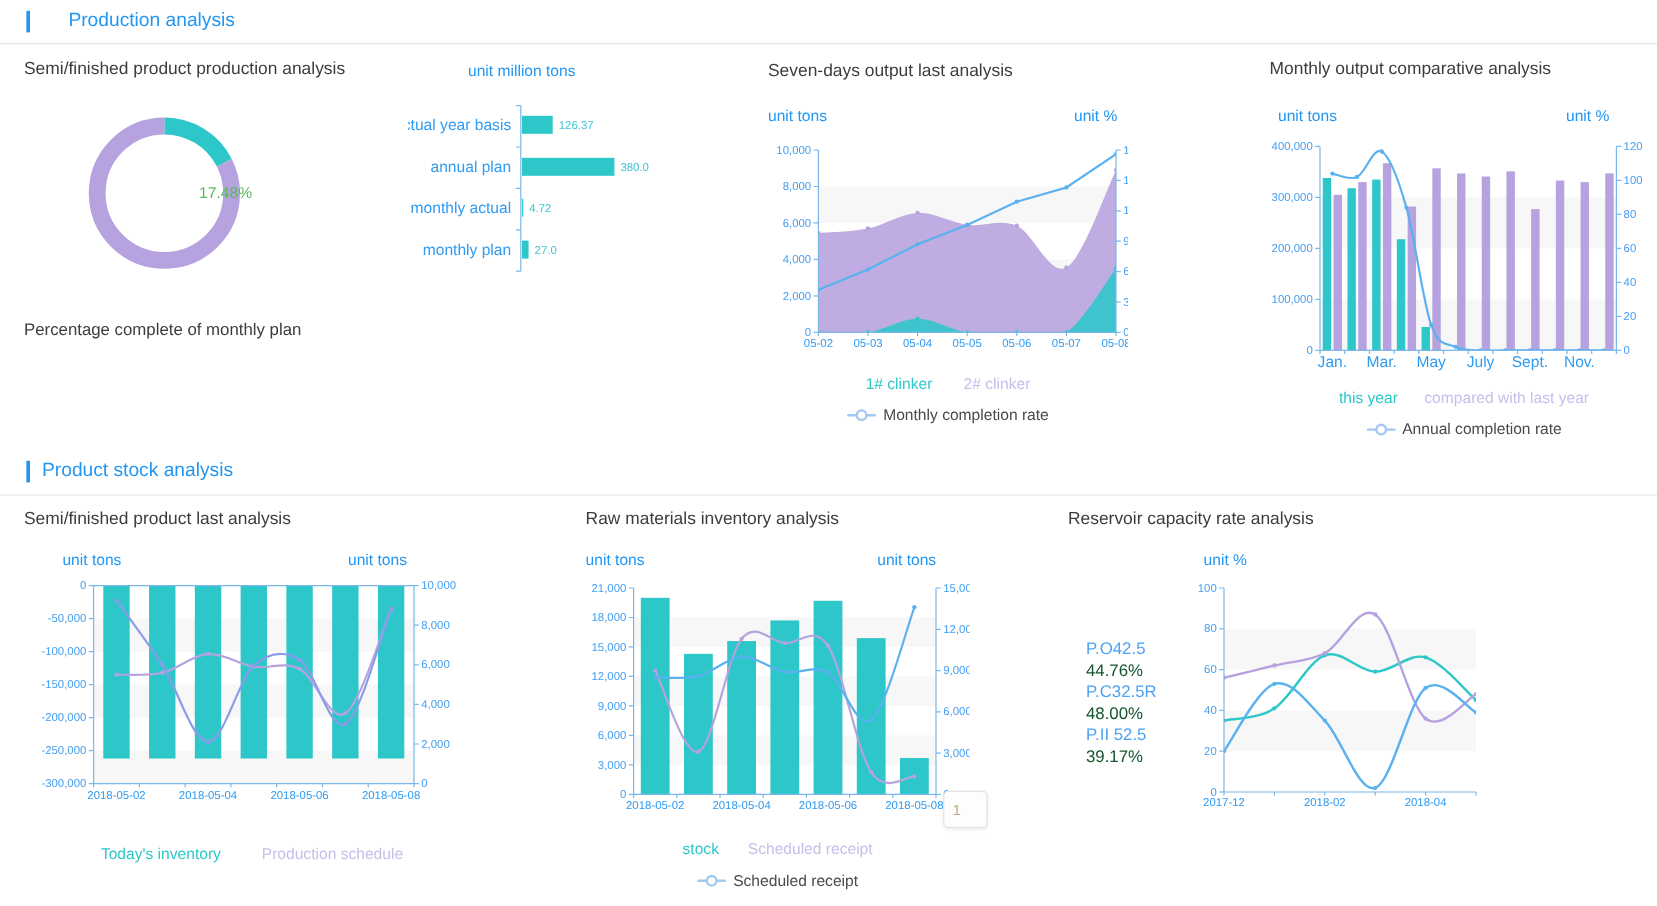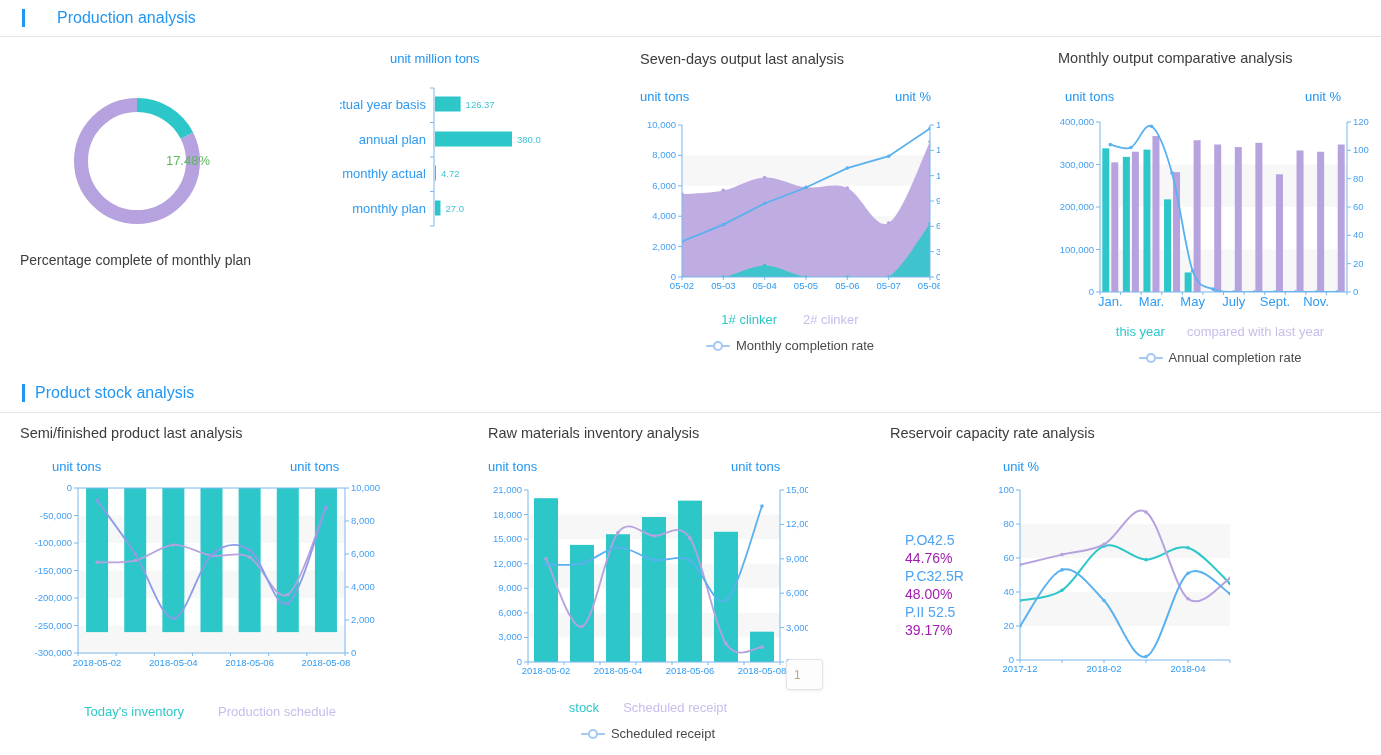--- a/index.html
+++ b/index.html
@@ -4,47 +4,48 @@
 <style>
   html,body{margin:0;padding:0;background:#fff;}
   body{font-family:"Liberation Sans",sans-serif;color:#333;}
   #app{position:relative;width:1381px;height:755px;background:#fff;overflow:hidden;}
   .sec-header{position:absolute;display:flex;align-items:center;gap:10px;}
   .sec-bar{width:3px;height:18px;background:#2196f3;}
   .sec-title{color:#2196f3;font-size:16px;}
   .divider{position:absolute;left:0;width:1381px;height:1px;background:#e4e4e4;}
   .panel-title{position:absolute;font-size:14.5px;color:#3c3c3c;}
   .unit-label{position:absolute;font-size:13px;color:#2196f3;}
-  .caption{position:absolute;font-size:14px;color:#3c3c3c;}
+  .caption{position:absolute;font-size:14px;color:#3c3c3c;margin-top:14px;}
   svg text{font-family:"Liberation Sans",sans-serif;}
   .legend-row{position:absolute;display:flex;justify-content:center;align-items:center;gap:26px;font-size:13px;}
   .lg{cursor:pointer;}
   .lg-teal{color:#2ec7c9;}
   .lg-faded{color:#c9bdeb;}
   .lg-dark{color:#4a4a4a;display:inline-flex;align-items:center;}
   .licon{display:inline-block;width:24px;height:10px;position:relative;margin-right:6px;}
   .licon .ln{position:absolute;left:0;right:0;top:4px;height:2px;background:#a3c8f2;border-radius:1px;}
   .licon .dt{position:absolute;left:7px;top:0;width:6px;height:6px;border:2px solid #a3c8f2;border-radius:50%;background:#fff;}
   .donut-center{position:absolute;left:65px;top:153px;width:145px;text-align:right;font-size:13px;color:#5cb85c;}
   .side-labels{position:absolute;left:905px;top:531px;font-size:14px;line-height:18px;}
   .side-name{color:#4da3f4;}
-  .side-val{color:#a21caf;}
+  .side-val{color:#14532d;}
   .tooltip-box{position:absolute;left:786px;top:659px;width:28px;height:29px;border:1px solid #e3e3e3;border-radius:4px;background:#fdfdfd;box-shadow:0 1px 3px rgba(0,0,0,.08);font-size:12px;color:#bfa983;display:flex;align-items:center;padding-left:7px;overflow:hidden;}
 </style>
 </head>
 <body>
 
 <div id="app">
 
   <div class="sec-header" style="left:22px;top:9px;gap:32px;">
     <span class="sec-bar"></span>
     <span class="sec-title">Production analysis</span>
   </div>
   <div class="divider" style="top:36px;"></div>
 
+  <span class="panel-title" style="left:20px;top:50px;">Semi/finished product production analysis</span>
   <span class="unit-label" style="left:390px;top:51px;">unit million tons</span>
   <svg id="svg-donut" width="145" height="150" style="position:absolute;left:65px;top:88px;">
       <circle cx="72" cy="73" r="56" fill="none" stroke="#2ec7c9" stroke-width="14" stroke-dasharray="61.50484433491953 290.3535328671373" transform="rotate(-90 72 73)"></circle>
       <circle cx="72" cy="73" r="56" fill="none" stroke="#b6a2de" stroke-width="14" stroke-dasharray="290.3535328671373 61.50484433491953" stroke-dashoffset="-61.50484433491953" transform="rotate(-90 72 73)"></circle>
     </svg>
   <span class="donut-center">17.48%</span>
   <span class="caption" style="left:20px;top:252px;">Percentage complete of monthly plan</span>
   <svg id="svg-hbar" width="280" height="152" style="position:absolute;left:340px;top:86px;">
       <line x1="90" y1="2" x2="94" y2="2" stroke="#79b7ec"></line>
       <line x1="90" y1="36.5" x2="94" y2="36.5" stroke="#79b7ec"></line>

